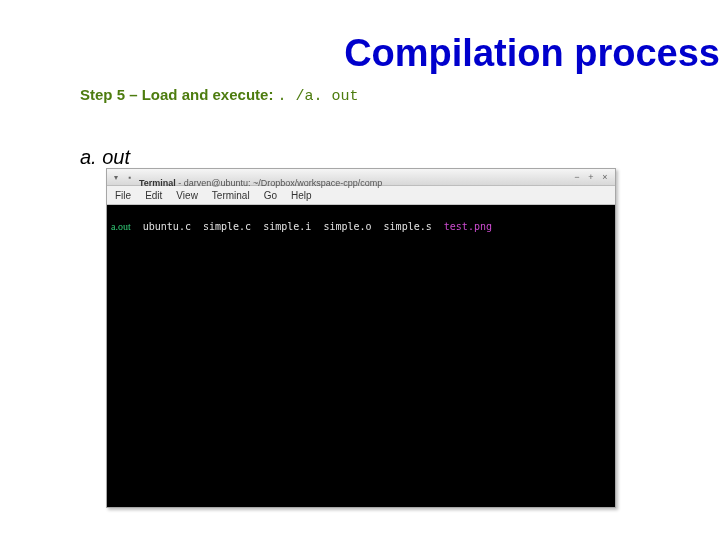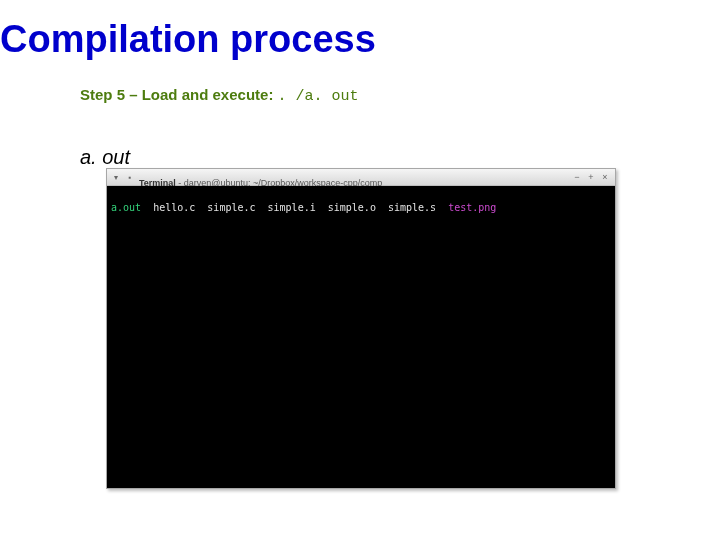--- a/index.html
+++ b/index.html
@@ -11,24 +11,24 @@
     font-family: Arial, Helvetica, sans-serif;
     overflow: hidden;
   }
   .slide {
     position: relative;
     width: 720px;
     height: 540px;
   }
   .title {
     position: absolute;
-    top: 18px;
+    top: 32px;
     left: 0;
     width: 720px;
-    text-align: left;
+    text-align: right;
     font-size: 38px;
     font-weight: bold;
     color: #0000cc;
   }
   .step-line {
     position: absolute;
     top: 86px;
     left: 80px;
     font-size: 15px;
     color: #4d7c0f;
@@ -114,21 +114,21 @@
     padding: 2px 4px 0 4px;
     height: 300px;
     position: relative;
     white-space: pre;
     overflow: hidden;
   }
   .t-line { white-space: pre; }
   .t-user { color: #9fe07a; }   
   .t-path { color: #7faaff; }   
   .t-white { color: #e2e2e2; }
-  .t-exec  { color: #33d17a; }  
+  .t-exec  { color: #33d17a; font-family: Liberation Serif, serif; }  
   .t-png   { color: #cc4bcf; margin-top: 10px; }  
   .t-cursor {
     display: inline-block;
     width: 6px; height: 11px;
     background: #cfcfcf;
     vertical-align: -1px;
   }
 </style>
 </head>
 <body>
@@ -149,19 +149,27 @@
       <span class="tw-drop">▾</span>
       <span class="tw-appicon">▪</span>
       <span class="tw-title">
         <b>Terminal</b><span> - darven@ubuntu: ~/Dropbox/workspace-cpp/comp</span>
       </span>
       <span class="tw-btn">−</span>
       <span class="tw-btn">+</span>
       <span class="tw-btn">×</span>
     </div>
 
+    <div class="tw-menubar">
+      <span>File</span>
+      <span>Edit</span>
+      <span>View</span>
+      <span>Terminal</span>
+      <span>Go</span>
+      <span>Help</span>
+    </div>
 
     <div class="tw-body">
-<div class="t-line"><span class="t-exec">a.out</span><span class="t-white">  hello.c  simple.c  simple.i  simple.o  simple.s  </span><span class="t-png">test.png</span></div>
+<div class="t-line"><span class="t-exec">a.out</span><span class="t-white">  ubuntu.c  simple.c  simple.i  simple.o  simple.s  </span><span class="t-png">test.png</span></div>
     </div>
   </div>
 
 </div>
 
 </body></html>

